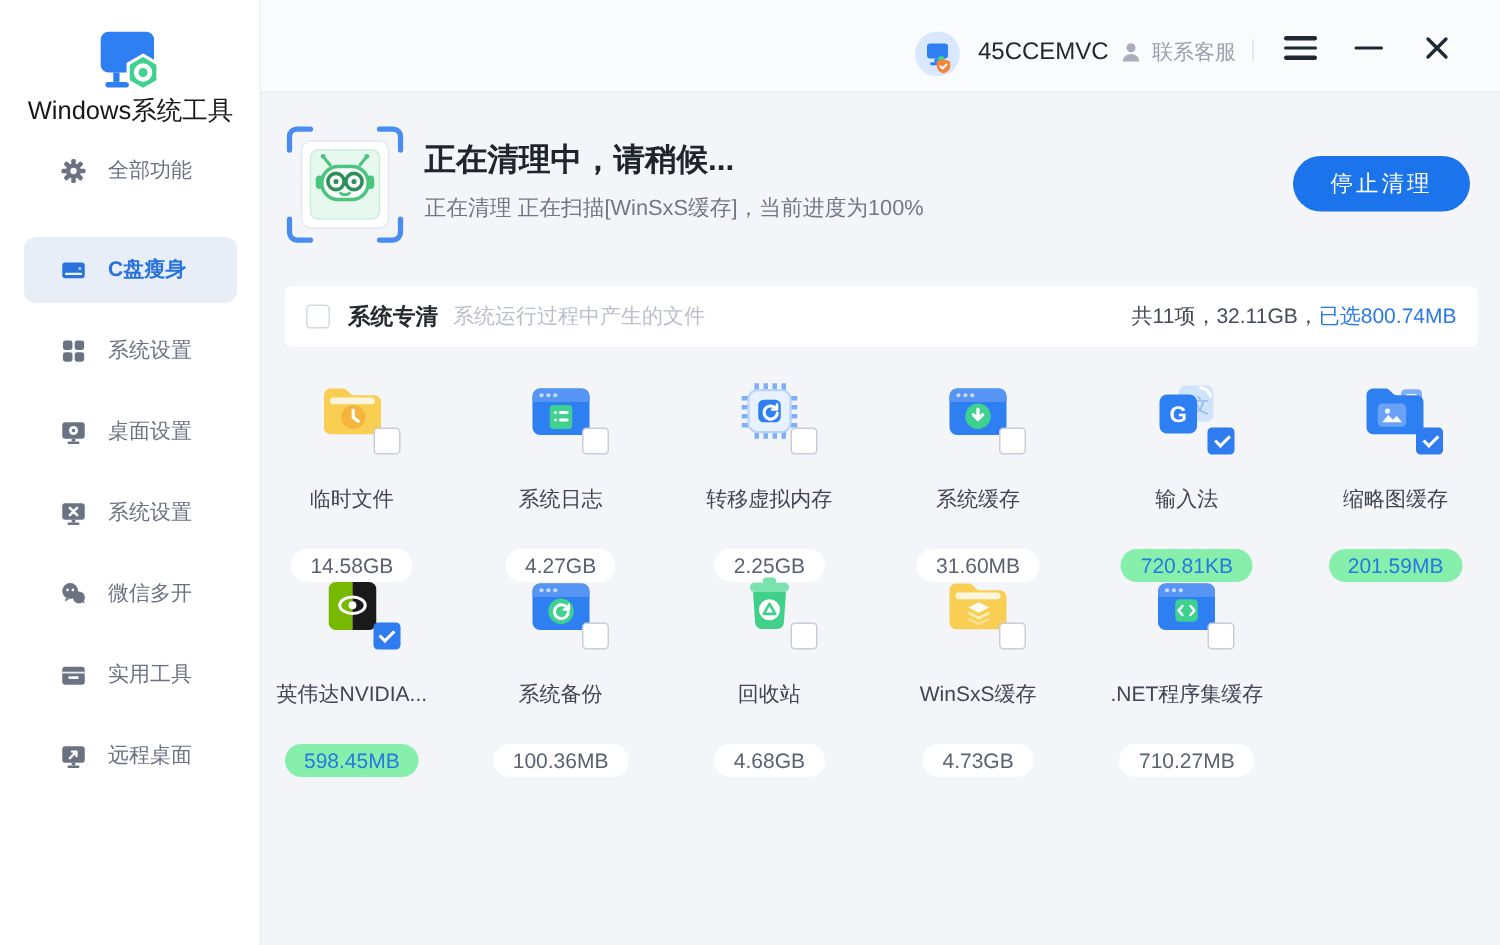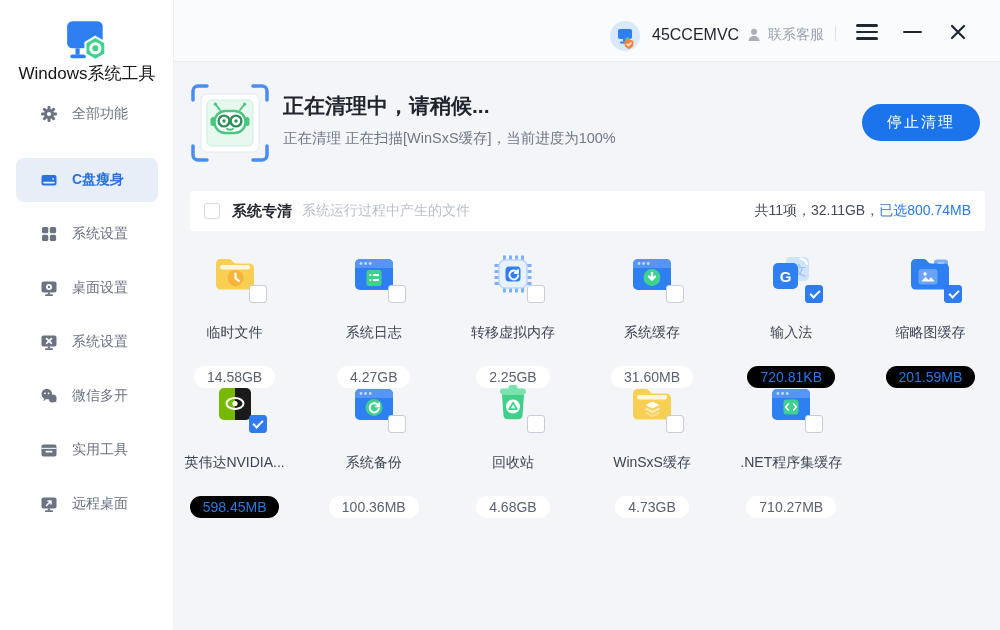--- a/index.html
+++ b/index.html
@@ -48,21 +48,21 @@
   
   .grid { position:absolute; left:165px; top:240px; width:835px; display:grid; grid-template-columns:repeat(6,1fr); grid-auto-rows:130px; }
   .gitem { display:flex; flex-direction:column; align-items:center; padding-top:10px; cursor:pointer; }
   .iconwrap { position:relative; width:48px; height:48px; }
   .iconwrap svg { display:block; width:48px; height:48px; }
   .gcheck { position:absolute; right:-8px; bottom:-5px; width:18px; height:18px; background:#fff; border:1.5px solid #c8cdd7; border-radius:3px; cursor:pointer; }
   .gitem.checked .gcheck { background:#2f7bf0; border-color:#2f7bf0; }
   .gitem.checked .gcheck::after { content:""; position:absolute; left:3.5px; top:4px; width:8px; height:4px; border-left:2px solid #fff; border-bottom:2px solid #fff; transform:rotate(-45deg); }
   .glabel { margin-top:26px; font-size:14px; color:#3f4552; white-space:nowrap; }
   .gbadge { margin-top:24px; padding:3px 13px; border-radius:12px; background:#fff; color:#5a6170; font-size:14px; }
-  .gitem.checked .gbadge { background:#000000; color:#2878e0; }
+  .gitem.checked .gbadge { background:#86efac; color:#2878e0; }
 </style>
 </head>
 <body>
 
 <div class="app">
 
   <div class="sidebar">
     <svg class="logo" viewBox="0 0 44 40">
       <rect x="3" y="1" width="34" height="26" rx="5" fill="#2e7ff2"></rect>
       <rect x="11" y="27" width="4" height="6" fill="#2e7ff2"></rect>

